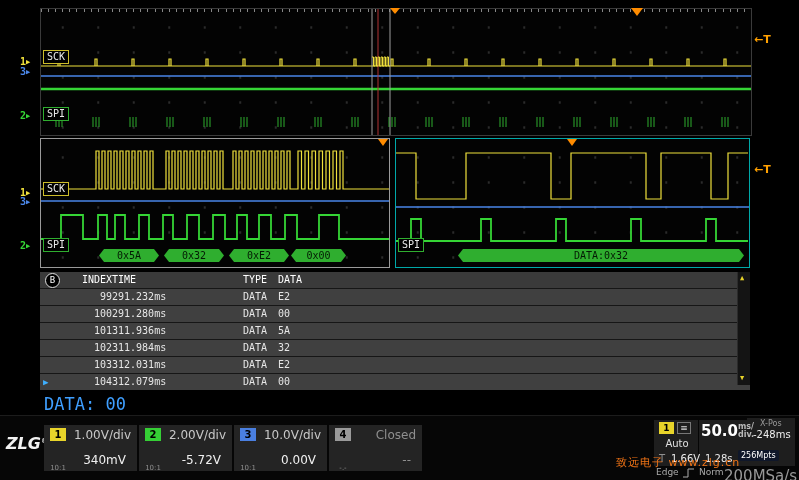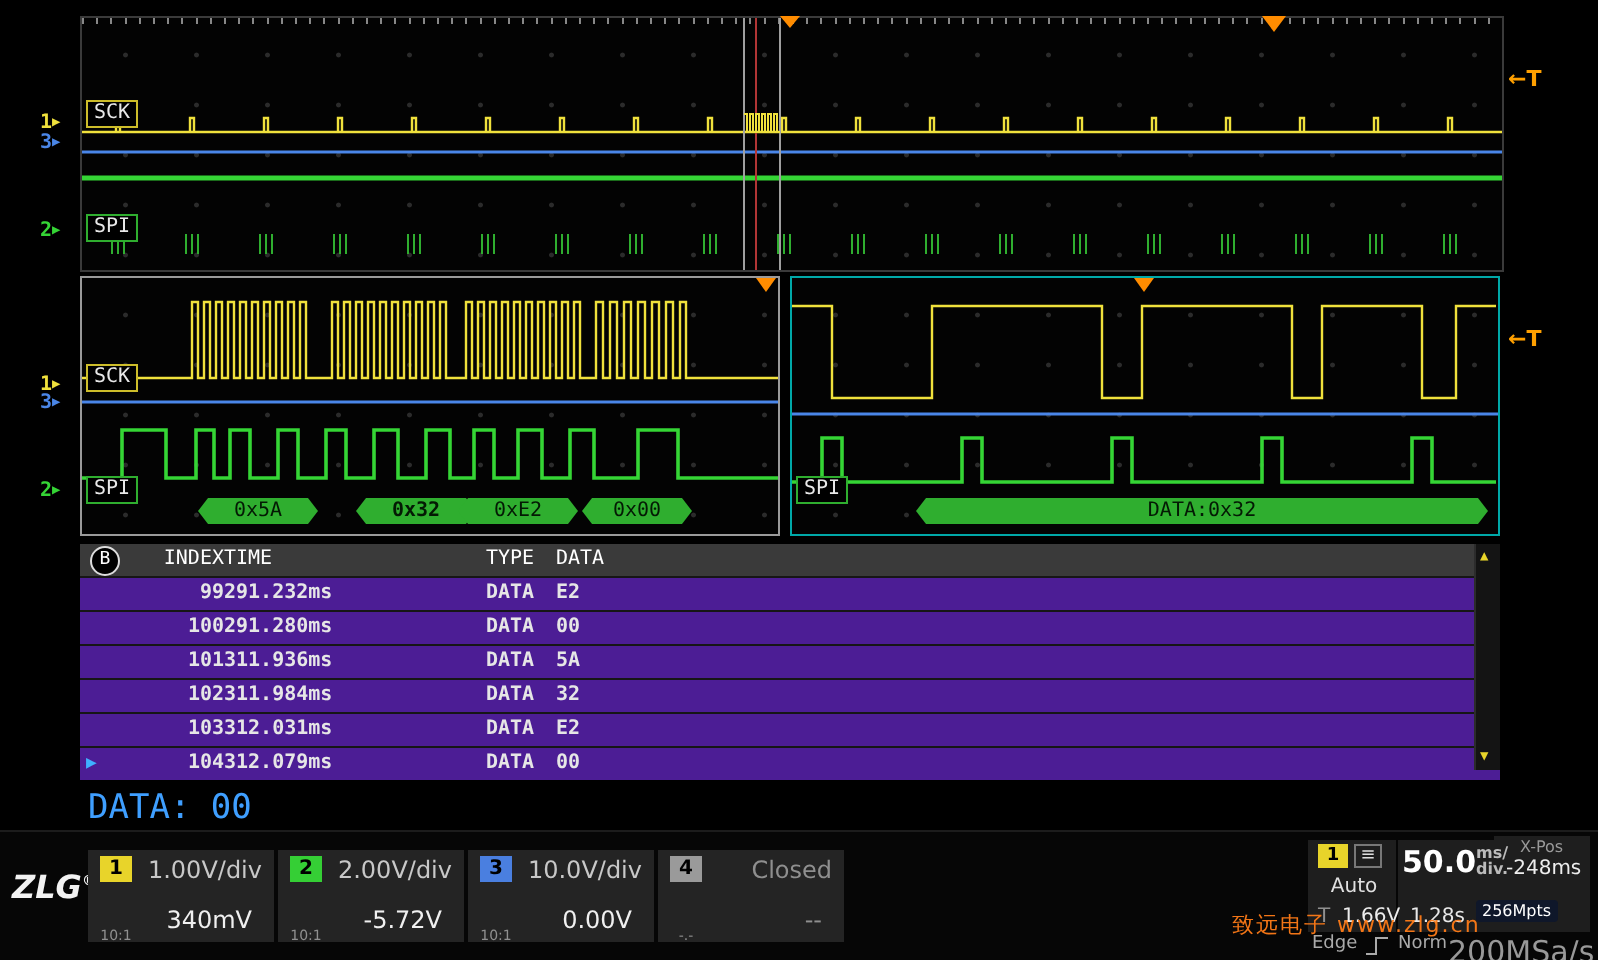--- a/index.html
+++ b/index.html
@@ -25,21 +25,21 @@
     clip-path:polygon(5px 0,calc(100% - 5px) 0,100% 50%,calc(100% - 5px) 100%,5px 100%,0 50%);z-index:5;}
   
   #evt{position:absolute;left:40px;top:272px;width:710px;background:#000;
     font-family:"DejaVu Sans Mono",monospace;font-size:10px;color:#e6e6e6;}
   .evt-header{position:relative;display:grid;grid-template-columns:72px 93px 73px 1fr;
     height:16px;line-height:16px;background:#3a3a3a;color:#fff;}
   .evt-header .h1,.evt-row .c-index{text-align:right;}
   .evt-header .h2,.evt-row .c-time{text-align:left;}
   .evt-header .h3,.evt-row .c-type{padding-left:38px;}
   .evt-row{position:relative;display:grid;grid-template-columns:72px 93px 73px 1fr;
-    height:16px;line-height:16px;border-top:1px solid #161616;background:#4c1d95;font-weight:bold;}
+    height:16px;line-height:16px;border-top:1px solid #161616;background:#404040;}
   .sel-arrow{position:absolute;left:3px;top:0;color:#3fb0ff;font-size:9px;}
   #evt-icon{position:absolute;left:5px;top:1px;width:13px;height:13px;border:1px solid #ddd;
     border-radius:50%;text-align:center;line-height:13px;font-size:9px;color:#fff;background:#000;}
   #evt-sb{position:absolute;right:0;top:0;width:12px;height:113px;background:#141414;
     border-left:1px solid #2c2c2c;}
   .sb-arrow{position:absolute;left:2px;color:#e8d42a;font-size:7px;line-height:7px;}
   #evt-footer{position:absolute;left:4px;top:122px;color:#3f9fff;font-size:17px;}
   
   #bottom{position:absolute;left:0;top:415px;width:799px;height:65px;background:#060606;
     border-top:1px solid #1c1c1c;}
@@ -97,21 +97,21 @@
   <div class="grid-area" id="zoom-left" style="left:40px;top:138px;width:350px;height:130px;border:1px solid #9a9a9a;box-sizing:border-box;">
     <svg class="wave" id="svg-zl" width="348" height="128">
         <path d="M0,50 L0,50 L55,50 L55,12 L58,12 L58,50 L61,50 L61,12 L64,12 L64,50 L67,50 L67,12 L70,12 L70,50 L73,50 L73,12 L76,12 L76,50 L79,50 L79,12 L82,12 L82,50 L85,50 L85,12 L88,12 L88,50 L91,50 L91,12 L94,12 L94,50 L97,50 L97,12 L100,12 L100,50 L103,50 L103,12 L106,12 L106,50 L109,50 L109,12 L112,12 L112,50 L115,50 L115,50 L125,50 L125,12 L128,12 L128,50 L131,50 L131,12 L134,12 L134,50 L137,50 L137,12 L140,12 L140,50 L143,50 L143,12 L146,12 L146,50 L149,50 L149,12 L152,12 L152,50 L155,50 L155,12 L158,12 L158,50 L161,50 L161,12 L164,12 L164,50 L167,50 L167,12 L170,12 L170,50 L173,50 L173,12 L176,12 L176,50 L179,50 L179,12 L182,12 L182,50 L185,50 L185,50 L192,50 L192,12 L195,12 L195,50 L198,50 L198,12 L201,12 L201,50 L204,50 L204,12 L207,12 L207,50 L210,50 L210,12 L213,12 L213,50 L216,50 L216,12 L219,12 L219,50 L222,50 L222,12 L225,12 L225,50 L228,50 L228,12 L231,12 L231,50 L234,50 L234,12 L237,12 L237,50 L240,50 L240,12 L243,12 L243,50 L246,50 L246,12 L249,12 L249,50 L250,50 L250,50 L257,50 L257,12 L260.5,12 L260.5,50 L264,50 L264,12 L267.5,12 L267.5,50 L271,50 L271,12 L274.5,12 L274.5,50 L278,50 L278,12 L281.5,12 L281.5,50 L285,50 L285,12 L288.5,12 L288.5,50 L292,50 L292,12 L295.5,12 L295.5,50 L299,50 L299,12 L302,12 L302,50 L348,50" fill="none" stroke="#f0e13c" stroke-width="1.2"></path>
         <path d="M0,62 H348" fill="none" stroke="#4a86e8" stroke-width="1.4"></path>
         <path d="M0,100 L0,100 L20,100 L20,76 L42,76 L42,100 L57,100 L57,76 L66,76 L66,100 L74,100 L74,76 L84,76 L84,100 L98,100 L98,76 L108,76 L108,100 L122,100 L122,76 L132,76 L132,100 L146,100 L146,76 L158,76 L158,100 L172,100 L172,76 L184,76 L184,100 L196,100 L196,76 L206,76 L206,100 L218,100 L218,76 L230,76 L230,100 L244,100 L244,76 L256,76 L256,100 L278,100 L278,76 L298,76 L298,100 L348,100" fill="none" stroke="#35d535" stroke-width="1.8"></path>
       </svg>
     <div class="chan-label lbl-y" style="left:2px;top:43px;">SCK</div>
     <div class="chan-label lbl-g" style="left:2px;top:99px;">SPI</div>
     <div id="hex-host">
         <div class="hex" style="left: 58px; width: 60px; top: 110px;">0x5A</div>
-        <div class="hex" style="left: 137px; width: 60px; top: 110px; font-weight: bold;">0x32</div>
+        <div class="hex" style="left: 123px; width: 60px; top: 110px;">0x32</div>
         <div class="hex" style="left: 188px; width: 60px; top: 110px;">0xE2</div>
         <div class="hex" style="left: 250px; width: 55px; top: 110px;">0x00</div>
       </div>
   </div>
   <div class="tri" style="left:378px;top:139px;"></div>
 
   <div class="marker c-yel" style="left:20px;top:187px;"><span>1</span><span class="arr">▶</span></div>
   <div class="marker c-blu" style="left:20px;top:196px;"><span>3</span><span class="arr">▶</span></div>
   <div class="marker c-grn" style="left:20px;top:240px;"><span>2</span><span class="arr">▶</span></div>
 

